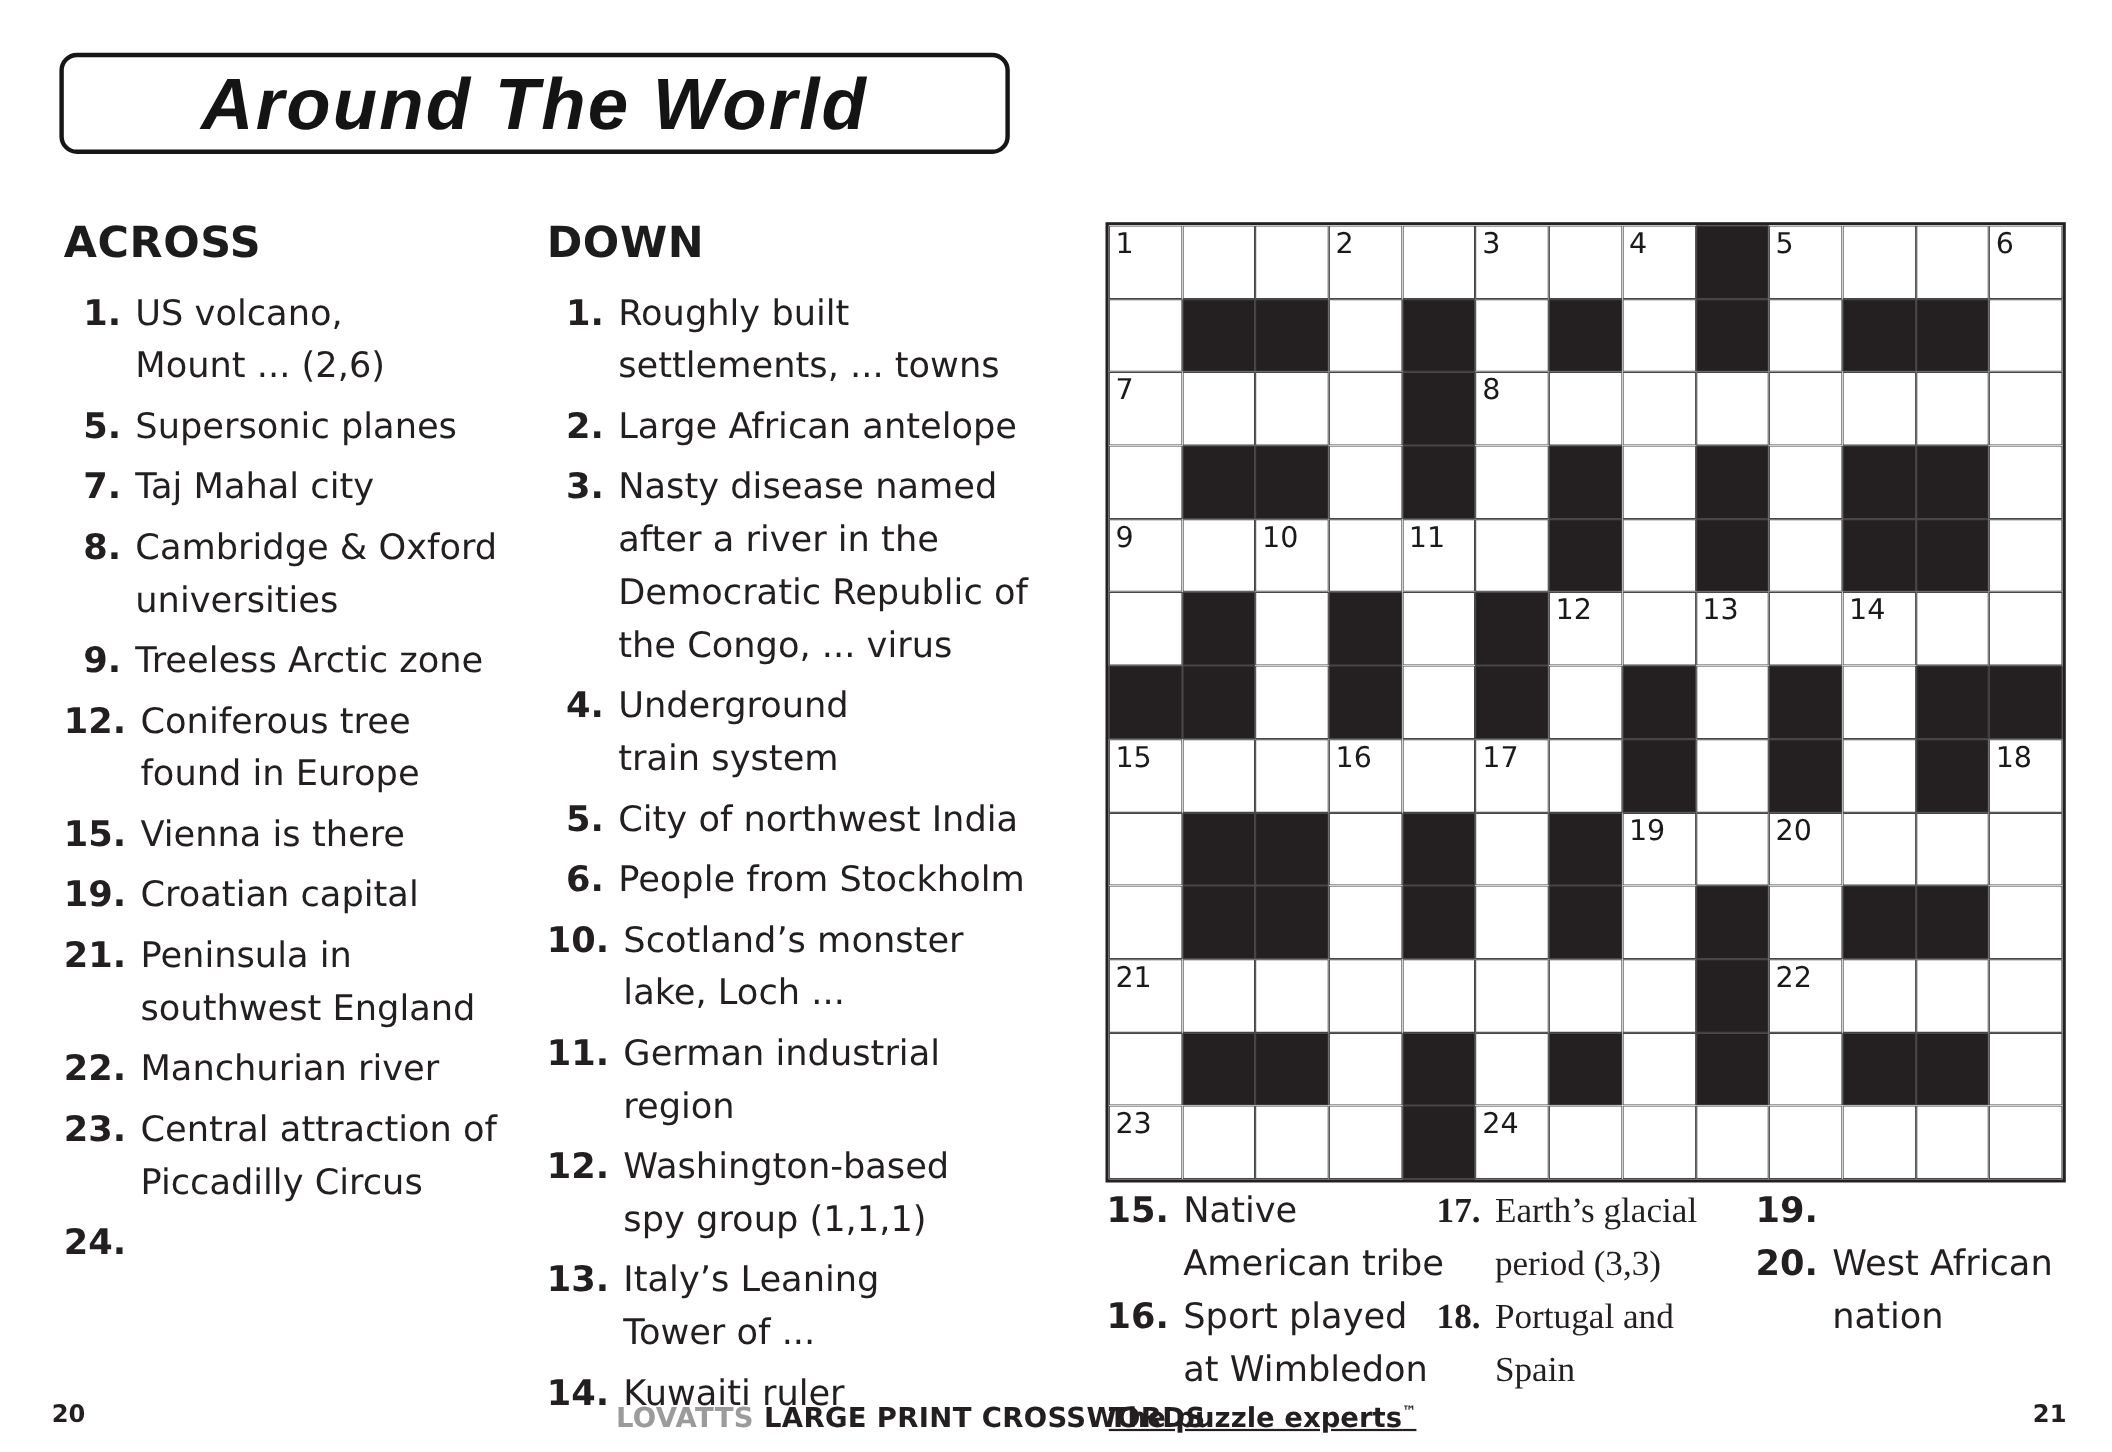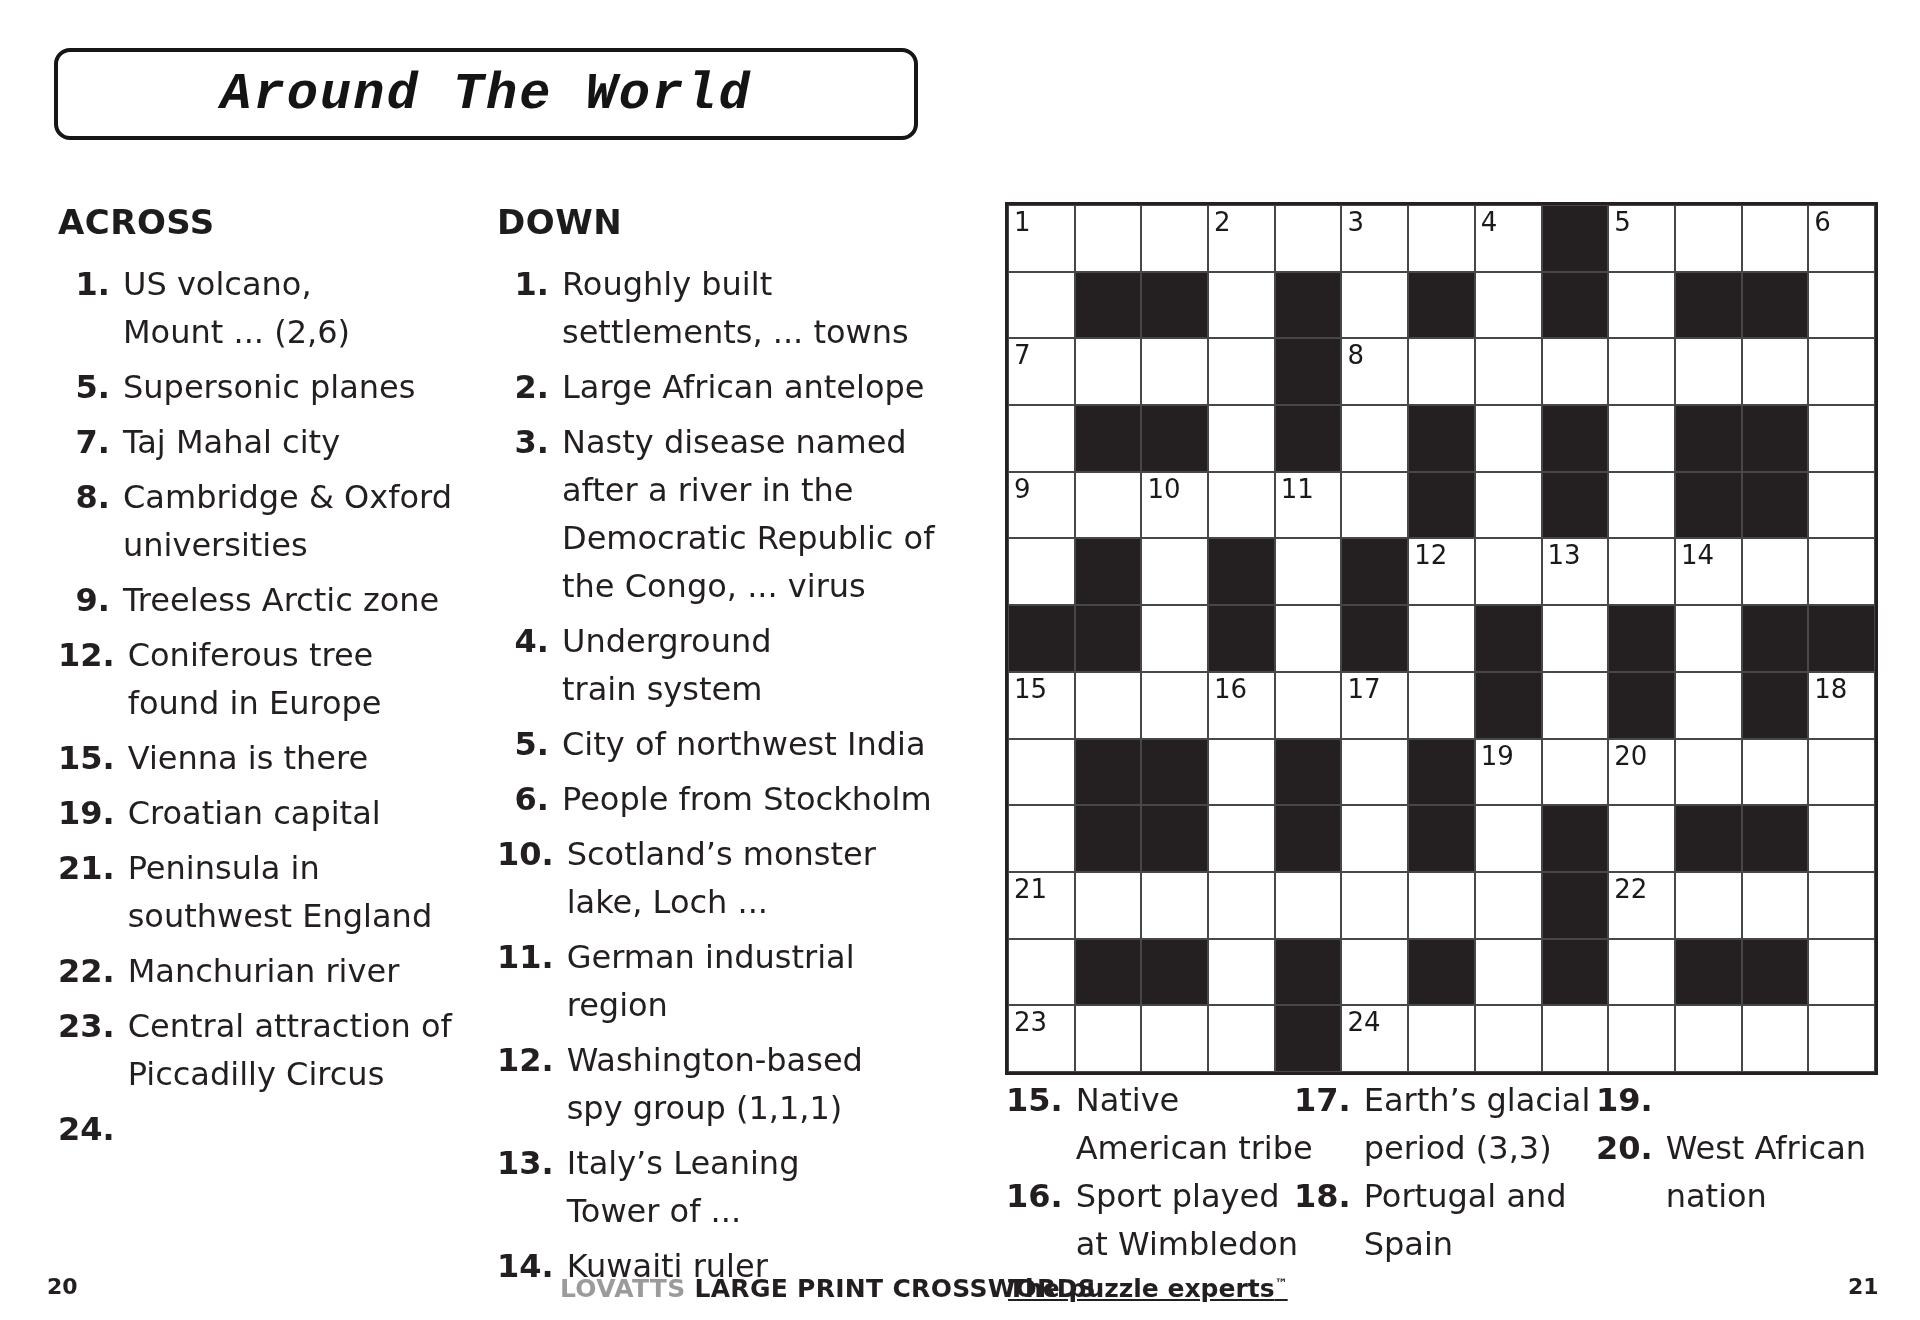--- a/index.html
+++ b/index.html
@@ -1,41 +1,41 @@
 <!DOCTYPE html>
 <html><head>
 <meta charset="utf-8">
 <style>
   html,body{margin:0;padding:0;}
   body{width:1920px;height:1320px;background:#ffffff;font-family:"DejaVu Sans",sans-serif;color:#231f20;}
   .page{position:relative;width:1920px;height:1320px;overflow:hidden;background:#fff;}
 
   
   .title-box{position:absolute;left:54px;top:48px;width:856px;height:84px;border:4px solid #161616;border-radius:16px;display:flex;align-items:center;justify-content:center;background:#fff;}
-  .title{font-family:Liberation Mono, monospace;font-weight:700;font-style:italic;font-size:52px;letter-spacing:2px;color:#141414;white-space:nowrap;}
+  .title{font-family:Liberation Sans, sans-serif;font-weight:700;font-style:italic;font-size:66px;letter-spacing:2px;color:#141414;white-space:nowrap;}
 
   
   .col{position:absolute;top:205px;}
   .across-col{left:58px;width:440px;}
   .down-col{left:497px;width:490px;}
-  .list-heading{font-size:34px;font-weight:700;letter-spacing:.5px;line-height:34px;margin-bottom:21px;color:#1c1c1c;}
+  .list-heading{font-size:39px;font-weight:700;letter-spacing:.5px;line-height:34px;margin-bottom:21px;color:#1c1c1c;}
   .clue{display:flex;margin-bottom:7px;font-size:32px;line-height:48px;}
   .cnum{flex:0 0 52px;text-align:right;font-weight:700;margin-right:13px;}
   .ctext{white-space:pre;}
 
   
   #crossword-grid{position:absolute;left:1005px;top:202px;display:grid;grid-template-columns:repeat(13,66.7px);grid-template-rows:repeat(13,66.7px);border:3px solid #242021;background:#fff;}
   .gcell{position:relative;background:#fff;box-shadow:inset 0 0 0 1px #474747;}
   .gcell.black{background:#242021;}
   .gnum{position:absolute;top:3px;left:6px;font-size:26px;line-height:28px;color:#1a1a1a;}
 
   
   .bcol{position:absolute;top:1076px;}
   #bcol0{left:1006px;}
-  #bcol1{left:1294px;}
+  #bcol1{left:1294px;font-family:Liberation Serif, serif;}
   #bcol2{left:1596px;}
   .bcol .clue{margin-bottom:0;}
 
   
   .footer-item{position:absolute;top:1274px;font-weight:700;white-space:nowrap;}
   #page-left{left:47px;font-size:22px;}
   #brand{left:560px;width:382px;text-align:left;font-size:25px;letter-spacing:.3px;}
   #brand .gray{color:#9b9b9b;}
   #tagline{left:1008px;font-size:25px;text-decoration:underline;}
   #tagline .tm{font-size:13px;vertical-align:super;}

